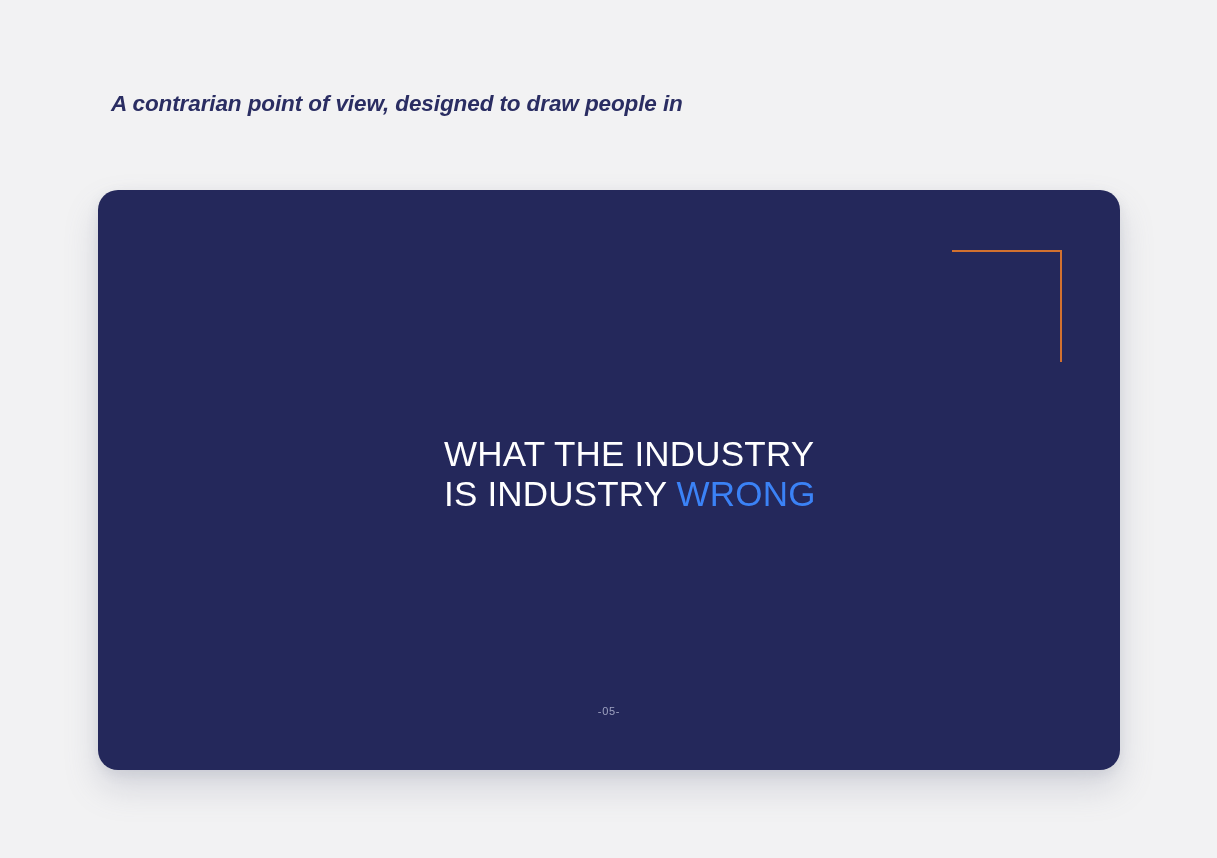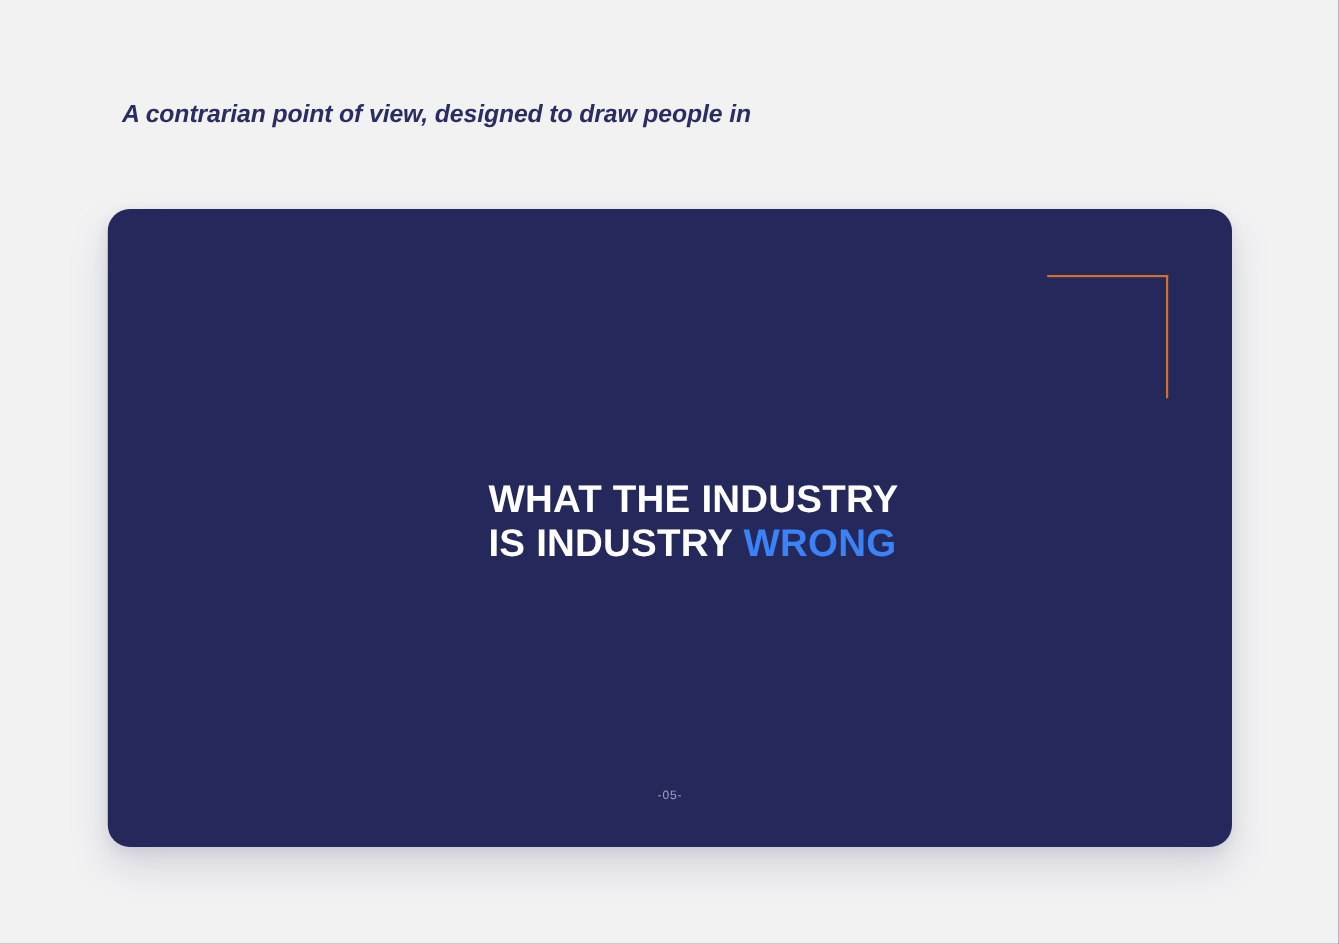--- a/index.html
+++ b/index.html
@@ -57,21 +57,21 @@
 
   
   .headline {
     position: absolute;
     left: 346px;
     top: 244px;
     width: 560px;
   }
   .headline .line {
     font-size: 35px;
-    font-weight: bold;
+    font-weight: normal;
     color: #ffffff;
     line-height: 40px;
     letter-spacing: 0.2px;
     white-space: nowrap;
   }
   .headline .accent {
     color: #3b82f6;
   }
 
   
@@ -108,21 +108,20 @@
   
   .page-number {
     position: absolute;
     left: 0;
     top: 515px;
     width: 1022px;
     text-align: center;
     font-size: 11px;
     letter-spacing: 0.7px;
     color: #9ea2c0;
-    margin-top: 12px;
   }
 </style>
 </head>
 <body>
 
 <div class="annotation">A contrarian point of view, designed to draw people in</div>
 
 <div class="slide">
 
   <div class="corner-bracket"></div>

